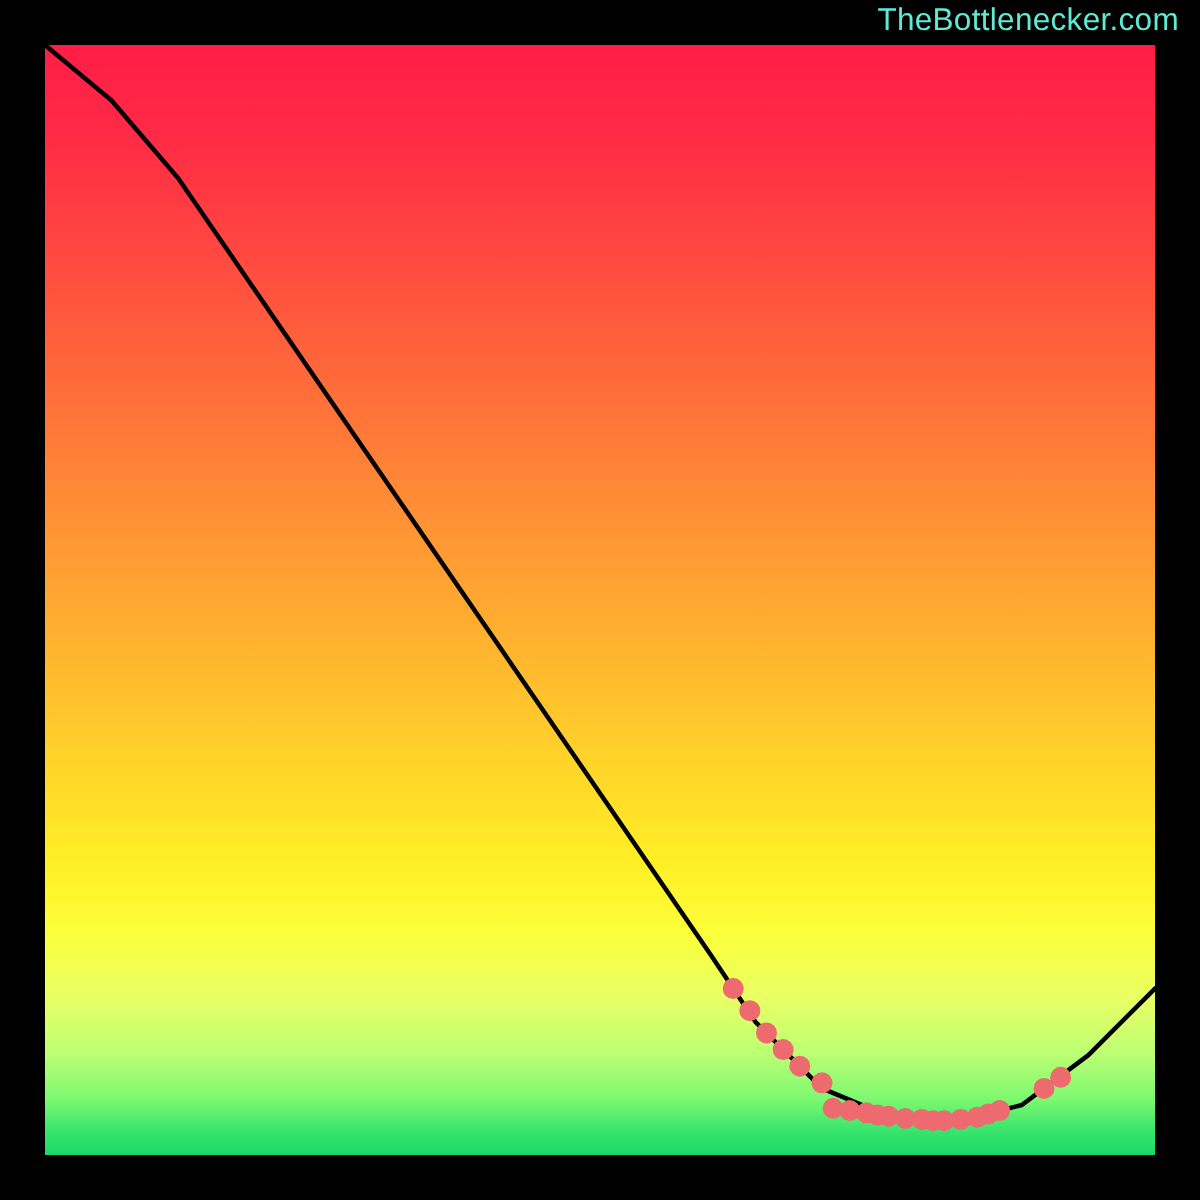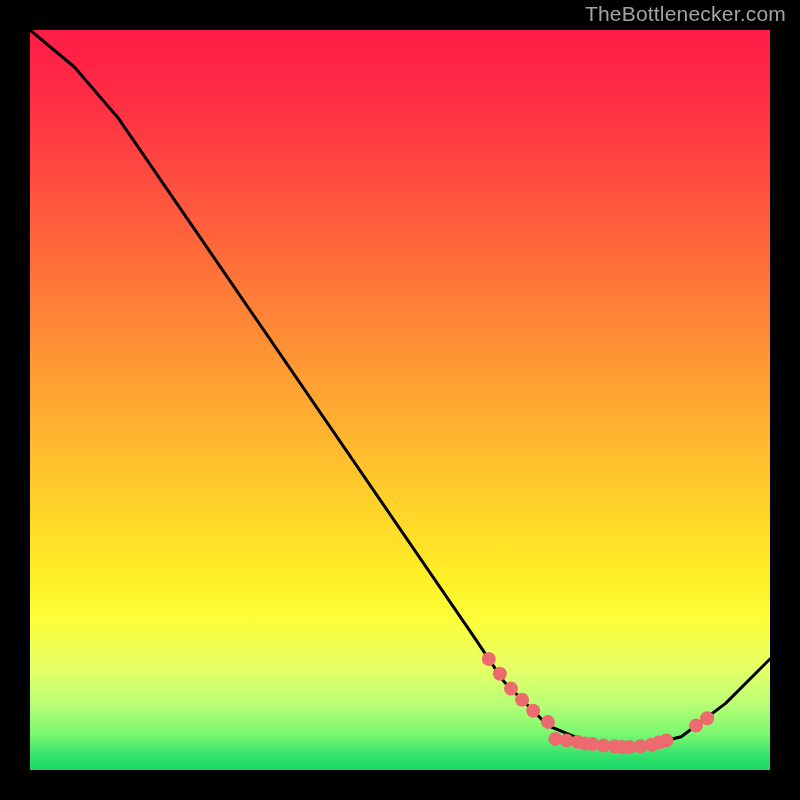--- a/index.html
+++ b/index.html
@@ -8,21 +8,21 @@
     height: 800px;
     background: #000;
     position: relative;
     font-family: Arial, Helvetica, sans-serif;
     overflow: hidden;
   }
   .attribution {
     position: absolute;
     top: 2px;
     right: 14px;
-    color: #a3a3a3;
+    color: #5eead4;
     font-size: 21px;
     font-weight: 400;
     letter-spacing: 0.2px;
     z-index: 10;
   }
   .plot-area {
     position: absolute;
     left: 30px;
     top: 30px;
     width: 740px;

